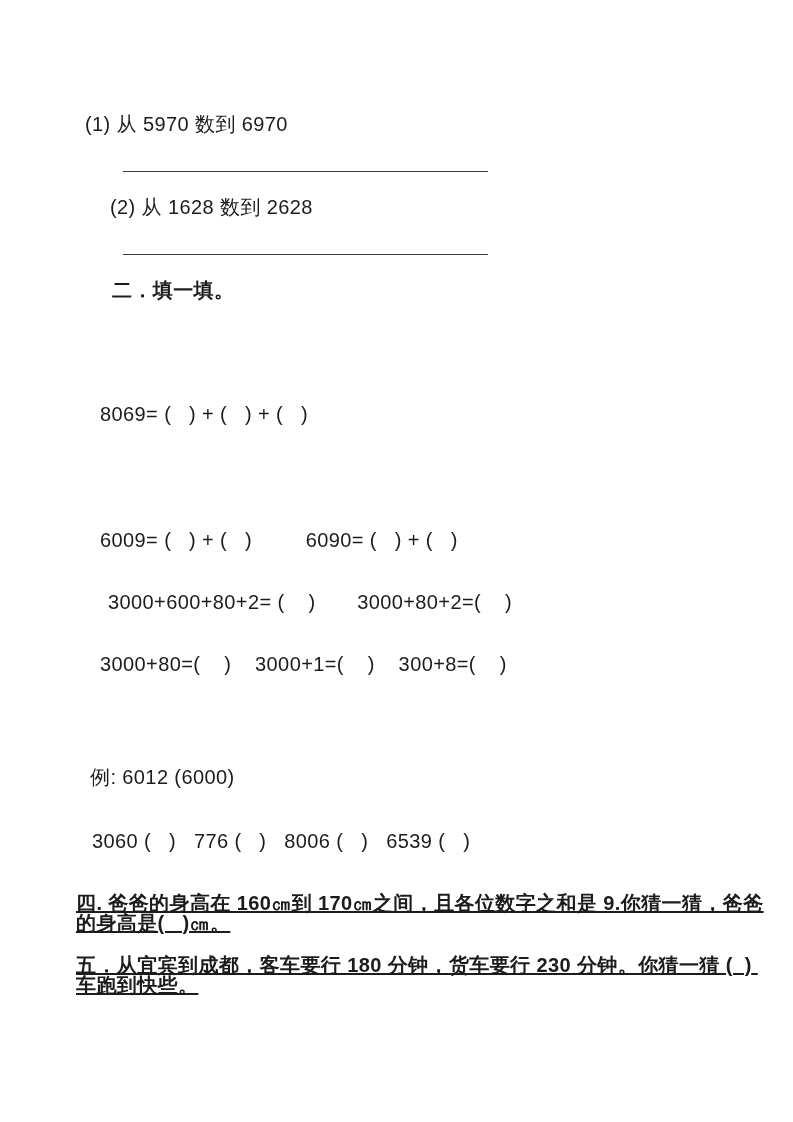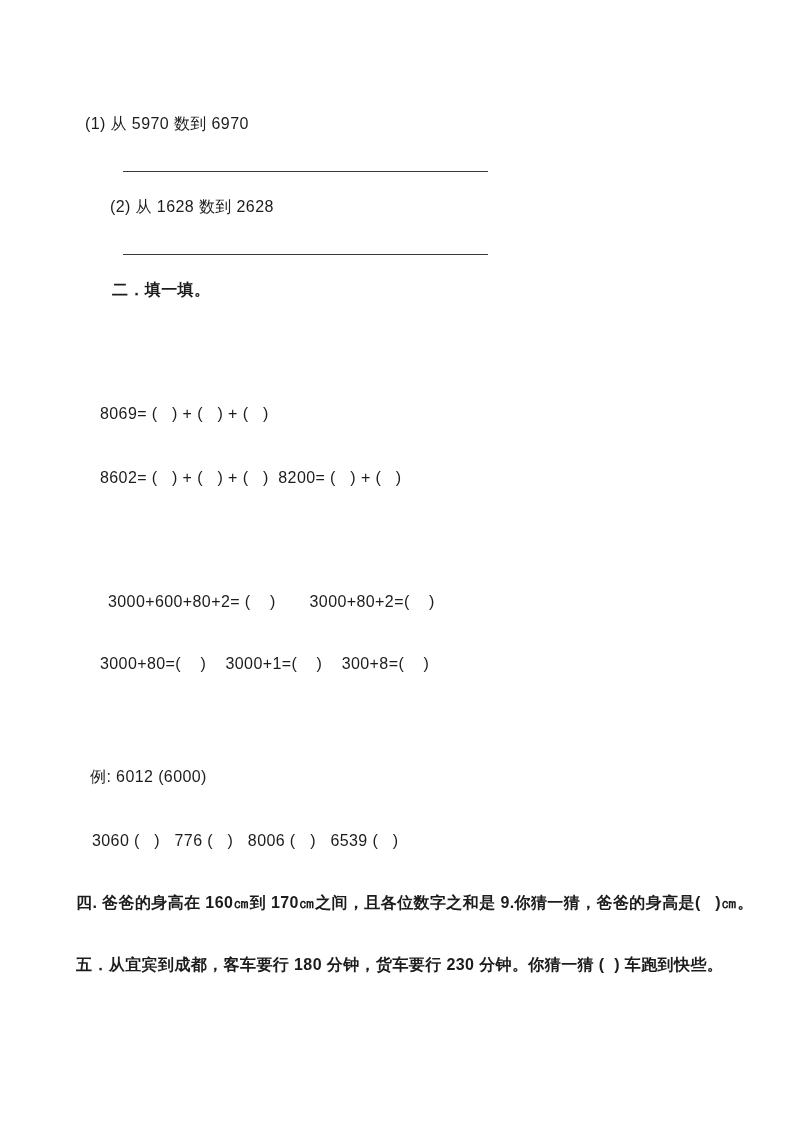--- a/index.html
+++ b/index.html
@@ -12,58 +12,59 @@
     width: 793px;
     height: 1122px;
     background: #ffffff;
     font-family: "Liberation Sans", sans-serif;
     color: #1c1c1c;
     overflow: hidden;
   }
   .line {
     position: absolute;
     margin: 0;
-    font-size: 16px;
+    font-size: 20px;
     line-height: 20px;
     white-space: pre;
     letter-spacing: 0.4px;
   }
   .bold {
     font-weight: bold;
   }
   .answer-rule {
     position: absolute;
     height: 0;
     border-top: 1.5px solid #3a3a3a;
   }
   .wide {
     width: 690px;
     white-space: pre-wrap;
+    text-decoration: underline;
   }
 </style>
 </head>
 <body>
 
 <div class="page">
 
   <p class="line" style="left:85px; top:114px">(1) 从 5970 数到 6970</p>
 
   <div class="answer-rule" style="left:123px; top:171px; width:365px"></div>
 
   <p class="line" style="left:110px; top:197px">(2) 从 1628 数到 2628</p>
 
   <div class="answer-rule" style="left:123px; top:254px; width:365px"></div>
 
   <p class="line bold" style="left:112px; top:280px">二．填一填。</p>
 
 
   <p class="line" style="left:100px; top:404px">8069= (   ) + (   ) + (   )</p>
 
-  <p class="line" style="left:100px; top:468px">8602= (   ) + (   ) + (   )  8200= (   ) + (   )</p>
 
+  <p class="line" style="left:100px; top:530px">6009= (   ) + (   )         6090= (   ) + (   )</p>
 
   <p class="line" style="left:108px; top:592px">3000+600+80+2= (    )       3000+80+2=(    )</p>
 
   <p class="line" style="left:100px; top:654px">3000+80=(    )    3000+1=(    )    300+8=(    )</p>
 
 
   <p class="line" style="left:90px; top:767px">例: 6012 (6000)</p>
 
   <p class="line" style="left:92px; top:831px">3060 (   )   776 (   )   8006 (   )   6539 (   )</p>
 

